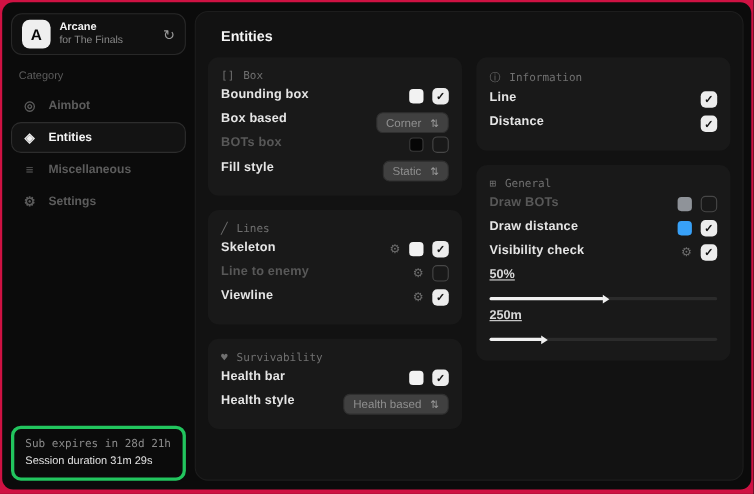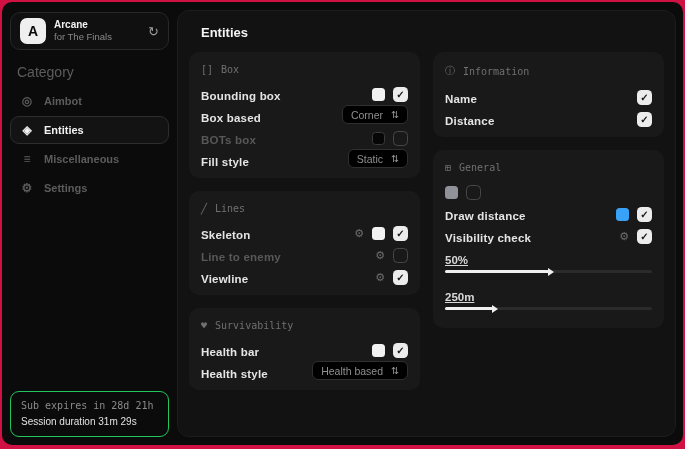--- a/index.html
+++ b/index.html
@@ -32,68 +32,68 @@
     width: 26px; height: 26px; border-radius: 7px;
     background: #efefef; color: #0a0a0a;
     font-weight: bold; font-size: 14px;
     display: flex; align-items: center; justify-content: center;
     flex: 0 0 auto;
   }
   .app-meta { flex: 1; line-height: 1.25; }
   .app-title { color: #f1f1f1; font-size: 10px; font-weight: bold; }
   .app-sub { color: #8a8a8a; font-size: 9.5px; }
   .refresh { color: #9b9b9b; font-size: 13px; cursor: pointer; }
-  .category { color: #5c5c5c; font-size: 14px; margin: 14px 7px 7px 7px; }
+  .category { color: #5c5c5c; font-size: 10px; margin: 14px 7px 7px 7px; }
   .nav-item {
     display: flex; align-items: center; gap: 10px;
     height: 28px; padding: 0 9px; margin-bottom: 1px;
     color: #5c5c5c; font-size: 11px; font-weight: bold;
     border: 1px solid transparent; border-radius: 9px; cursor: pointer;
   }
   .nav-item.active { color: #f2f2f2; border-color: #2d2d2d; background: #131313; }
   .nav-icon { font-size: 12px; width: 14px; text-align: center; }
   .spacer { flex: 1; }
   .status-card {
-    border: 1px solid #22c55e; border-radius: 9px;
+    border: 3px solid #22c55e; border-radius: 9px;
     padding: 6px 10px 7px 10px; line-height: 1.55;
   }
   .status-expiry { font-family: "DejaVu Sans Mono", monospace; font-size: 10px; color: #8b8b8b; }
   .status-session { font-size: 10px; font-weight: normal; color: #e2e2e2; }
   
   .main {
     position: absolute; left: 175px; top: 8px; right: 7px; bottom: 8px;
     background: #121212; border: 1px solid #1d1d1d; border-radius: 12px;
     padding: 11px;
   }
   .main-title { color: #f5f5f5; font-size: 13px; font-weight: bold; margin: 3px 0 12px 12px; }
   .columns { display: flex; gap: 13px; align-items: flex-start; }
   .col { flex: 1; display: flex; flex-direction: column; gap: 13px; }
   .card { background: #191919; border-radius: 10px; padding: 9px 12px 10px 12px; }
   .card-header {
     display: flex; align-items: center; gap: 8px;
     font-family: "DejaVu Sans Mono", monospace;
     font-size: 10px; color: #707070; margin: 3px 0 5px 0;
   }
   .sec-icon { font-family: "DejaVu Sans Mono", monospace; font-size: 10px; color: #707070; }
-  .row { display: flex; align-items: flex-end; height: 22px; }
+  .row { display: flex; align-items: flex-start; height: 22px; }
   .row-label { flex: 1; font-size: 11.5px; font-weight: bold; color: #e5e5e5; letter-spacing: .2px; }
   .row.dim .row-label { color: #585858; }
   .ctrls { display: flex; align-items: center; gap: 8px; }
   .swatch { width: 13px; height: 13px; border-radius: 3.5px; cursor: pointer; }
   .swatch.bordered { border: 1px solid #3a3a3a; }
   .checkbox {
     width: 15px; height: 15px; border-radius: 4.5px; cursor: pointer;
     display: flex; align-items: center; justify-content: center;
   }
   .checkbox.checked { background: #ececec; color: #141414; font-size: 10px; font-weight: bold; }
   .checkbox.unchecked { border: 1.5px solid #474747; }
   .gear { color: #6c6c6c; font-size: 11px; cursor: pointer; }
   .dropdown {
     display: flex; align-items: center; gap: 8px;
-    background: #000000; border: 1px solid #2f2f2f; border-radius: 6px;
+    background: #404040; border: 1px solid #2f2f2f; border-radius: 6px;
     height: 19px; padding: 0 8px;
     font-size: 10.5px; color: #8f8f8f; cursor: pointer;
   }
   .chev { font-size: 9.5px; color: #9a9a9a; }
   .value { font-size: 11.5px; font-weight: bold; color: #d9d9d9; text-decoration: underline; }
   .track {
     position: relative; height: 3px; border-radius: 2px;
     background: #2b2b2b; margin: 4px 0 8px 0; cursor: pointer;
   }
   .fill { position: absolute; left: 0; top: 0; height: 3px; border-radius: 2px; background: #f0f0f0; }
@@ -249,21 +249,21 @@
       </div>
 
       <div class="col">
 
         <div class="card">
           <div class="card-header">
             <span class="sec-icon">ⓘ</span>
             <span>Information</span>
           </div>
           <div class="row">
-            <span class="row-label">Name</span>
+            <span class="row-label">Line</span>
             <span class="ctrls">
               <span class="checkbox checked">
                   <span>✓</span>
                 </span>
             </span>
           </div>
           <div class="row">
             <span class="row-label">Distance</span>
             <span class="ctrls">
               <span class="checkbox checked">
@@ -272,20 +272,21 @@
             </span>
           </div>
         </div>
 
         <div class="card">
           <div class="card-header">
             <span class="sec-icon">⊞</span>
             <span>General</span>
           </div>
           <div class="row dim">
+            <span class="row-label">Draw BOTs</span>
             <span class="ctrls">
               <span class="swatch" style="background: rgb(143, 147, 153);"></span>
               <span class="checkbox unchecked"></span>
             </span>
           </div>
           <div class="row">
             <span class="row-label">Draw distance</span>
             <span class="ctrls">
               <span class="swatch" style="background: rgb(56, 161, 248);"></span>
               <span class="checkbox checked">

